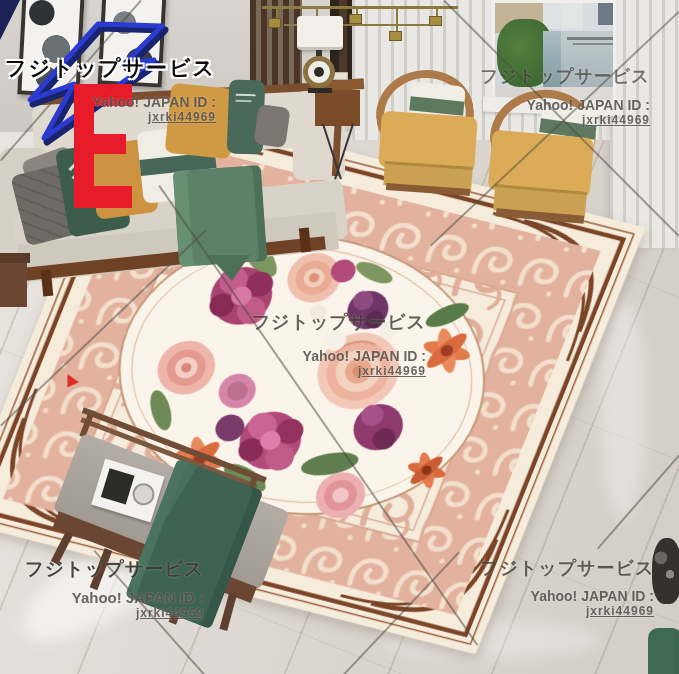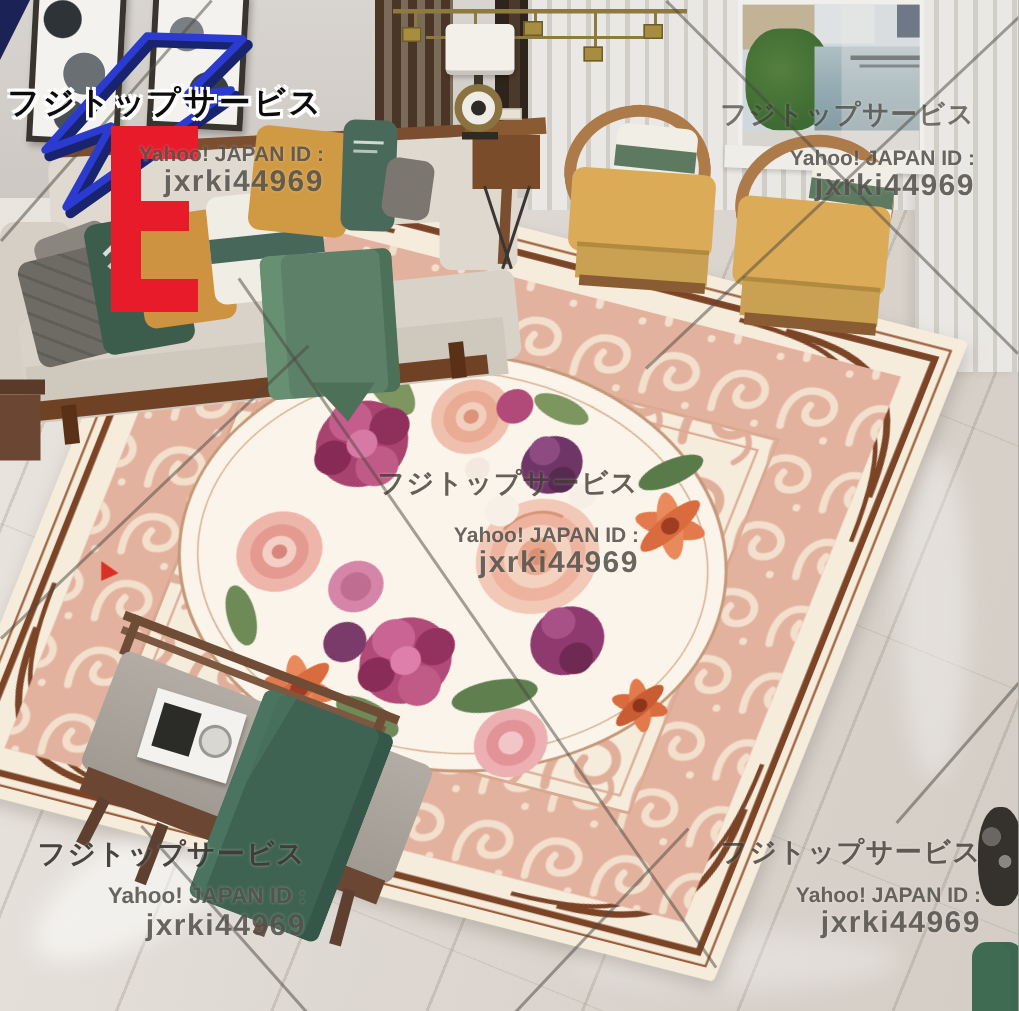--- a/index.html
+++ b/index.html
@@ -50,21 +50,21 @@
   .dline{height:2px;background:#4a473f;opacity:.5;transform-origin:0 0;}
 
   
   .wm{position:absolute;text-align:right;pointer-events:none;}
   .wm-service{font-weight:bold;white-space:nowrap;}
   .s-strong{font-size:21px;letter-spacing:2px;color:#0c0c0c;
     text-shadow:-2px -2px 0 #fff,2px -2px 0 #fff,-2px 2px 0 #fff,2px 2px 0 #fff,0 2px 0 #fff,2px 0 0 #fff;}
   .s-dim{font-size:18px;letter-spacing:1px;color:#443f38;opacity:.82;text-shadow:0 0 2px rgba(255,255,255,.45);}
   .wm-id{font-weight:bold;color:#56534e;opacity:.88;text-shadow:0 0 2px rgba(255,255,255,.4);}
   .wm-id .lbl{font-size:14px;}
-  .wm-id .val{font-size:20px;letter-spacing:1px;}
+  .wm-id .val{font-size:12px;letter-spacing:1px;text-decoration:underline;}
 
   
   .ebar{background:#e81b2a;position:absolute;}
 </style>
 </head>
 <body>
 
 <div id="stage">
 
   <div class="abs floor"></div>

